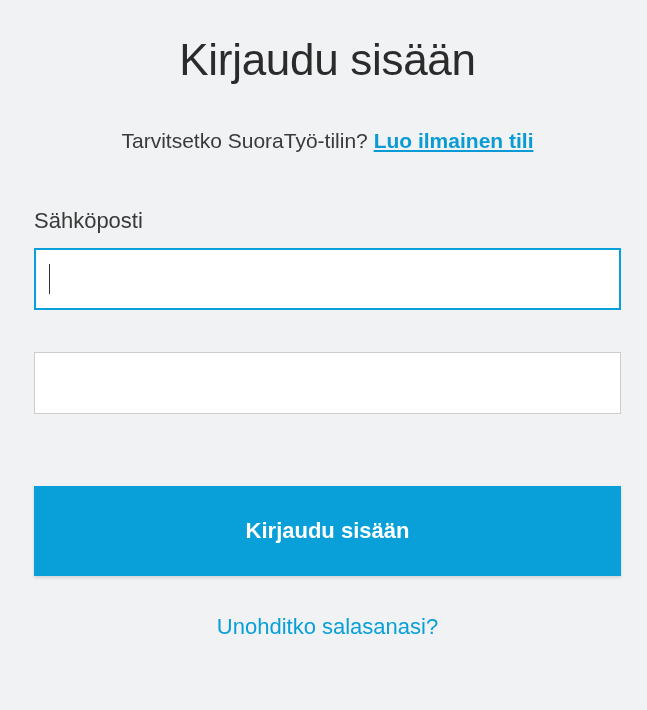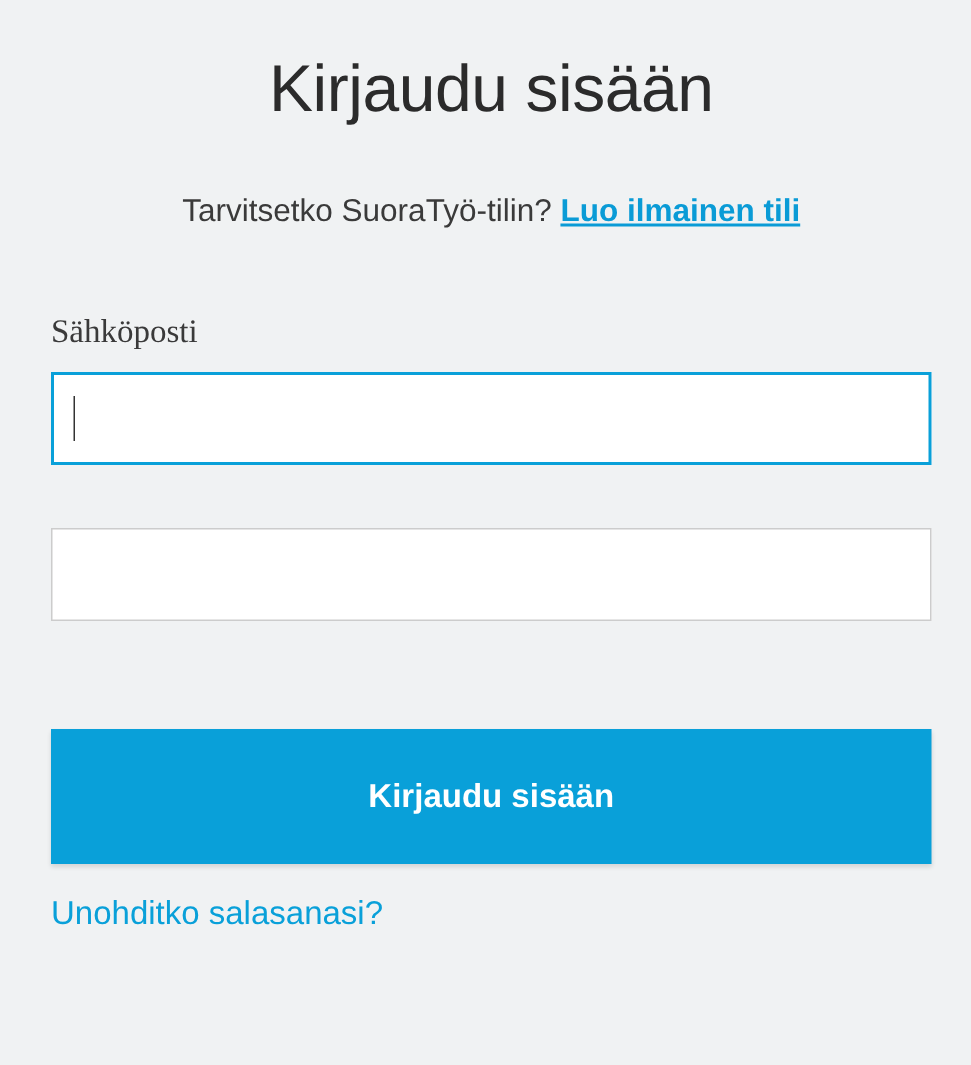--- a/index.html
+++ b/index.html
@@ -52,40 +52,39 @@
       font-size: 20px;
       padding: 0 14px;
       outline: none;
       font-family: inherit;
     }
     .text-input.focused {
       border: 2px solid #09a0d9;
     }
     .email-group {
       margin-bottom: 42px;
-      font-family: Liberation Serif, serif;
     }
     .password-group {
       margin-bottom: 72px;
     }
     .submit-button {
       width: 100%;
       height: 90px;
       background: #09a0d9;
       border: none;
       color: #ffffff;
       font-size: 22px;
       font-weight: 700;
       cursor: pointer;
       font-family: inherit;
       box-shadow: 0 2px 3px rgba(0,0,0,0.12);
     }
     .forgot-link-wrap {
-      text-align: left;
-      margin-top: 20px;
+      text-align: center;
+      margin-top: 38px;
     }
     .forgot-link {
       color: #09a0d9;
       font-size: 22px;
       text-decoration: none;
       font-weight: 400;
     }
     .caret {
       display: inline-block;
       width: 1px;

